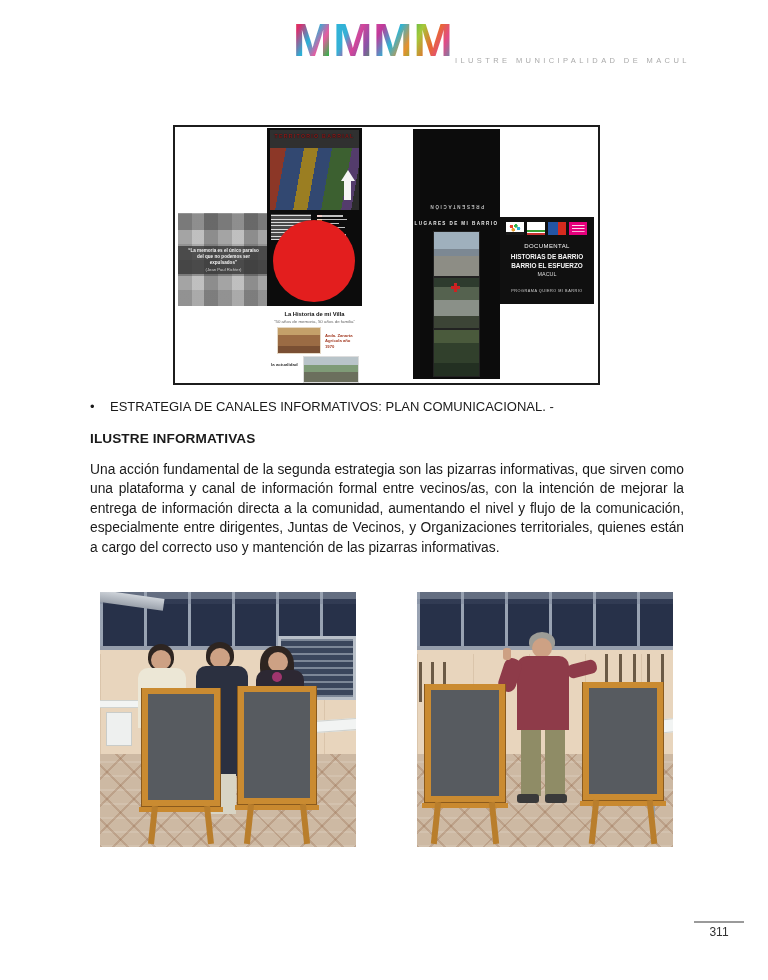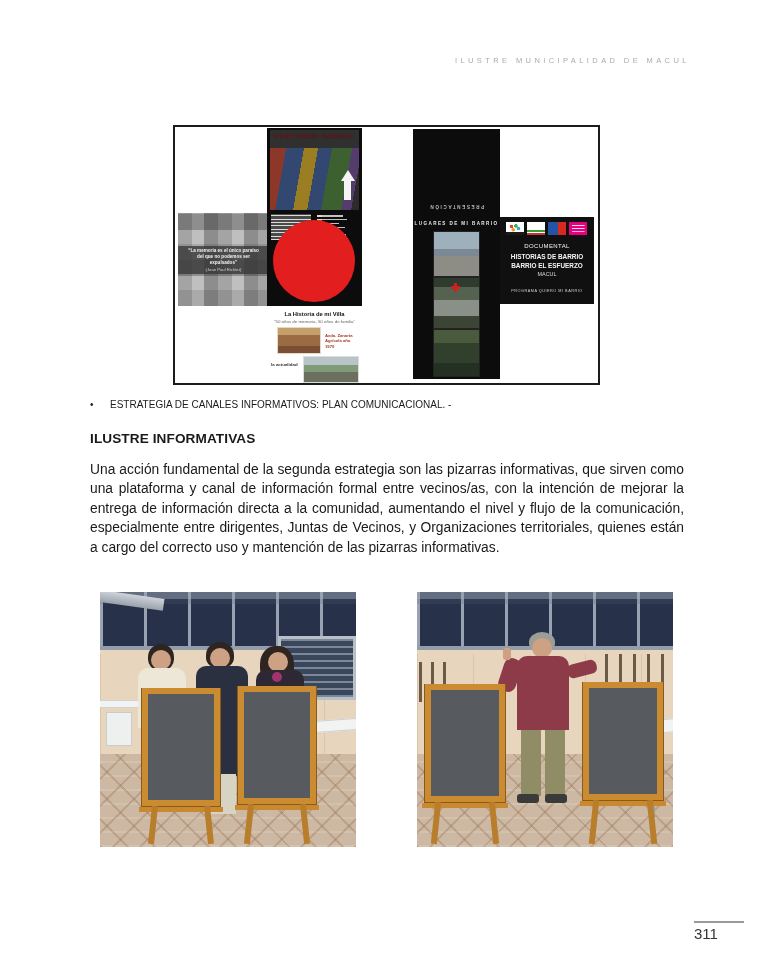--- a/index.html
+++ b/index.html
@@ -97,21 +97,21 @@
   #dl3 { background:linear-gradient(90deg,#2455a4 0 55%,#d52b1e 55%); }
   #dl4 { background:#e5007d; background-image:repeating-linear-gradient(0deg,rgba(255,255,255,.85) 0 1px,transparent 1px 3px); background-size:70% 60%; background-position:50% 45%; background-repeat:no-repeat; }
   .doc-line { left:0; width:100%; text-align:center; color:#f5f5f5; }
   #doc-l1 { top:26px; font-size:6px; letter-spacing:.4px; }
   #doc-l2 { top:36px; font-size:6.4px; font-weight:700; }
   #doc-l3 { top:45px; font-size:6.4px; font-weight:700; }
   #doc-l4 { top:54px; font-size:5.4px; color:#dcdcdc; }
   #doc-foot { top:72px; font-size:3.8px; color:#cfcfcf; letter-spacing:.5px; }
 
   
-  #bullet-item { left:90px; top:399px; width:600px; font-size:10px; }
+  #bullet-item { left:90px; top:399px; width:600px; font-size:13px; }
   #bullet-item .dot { display:inline-block; width:20px; }
   #bullet-text { }
   #section-heading { left:90px; top:431px; font-size:13.6px; font-weight:700; letter-spacing:.1px; }
   #body-paragraph { left:90px; top:460px; width:594px; font-size:13.8px; line-height:19.4px; text-align:justify; }
 
   
   .photo { top:592px; width:256px; height:255px; overflow:hidden; background:#e8d5bd; }
   #photo-left { left:100px; }
   #photo-right { left:417px; }
   .photo * { position:absolute; }
@@ -135,28 +135,29 @@
   .board::after { content:""; position:absolute; left:-9px; bottom:-12px; width:calc(100% + 18px); height:5px; background:#c9892f; }
   .leg { width:6px; background:#b97e2c; }
   .head { width:20px; height:20px; border-radius:50%; background:#cda184; }
   .hair { border-radius:50% 50% 40% 40%; background:#2e2521; }
   .torso { border-radius:10px 10px 0 0; }
   .chair { background:#eef0ef; border:1px solid #c9ccc9; }
   .table-top { background:#f2f4f3; border:1px solid #cfd2cf; }
 
   
   #footer-rule { left:694px; top:921px; width:50px; height:2px; background:#9a9a9a; }
-  #page-number { left:694px; top:925px; width:50px; font-size:15px; color:#333; }
+  #page-number { left:694px; top:925px; width:50px; text-align:center; font-size:12px; color:#333; }
 </style>
 </head>
 <body>
 
 <div id="page">
 
   <div id="logo" class="abs">
+    <div class="mmmm"><span class="m1">M</span><span class="m2">M</span><span class="m3">M</span><span class="m4">M</span></div>
     <div id="logo-sub">ILUSTRE MUNICIPALIDAD DE MACUL</div>
   </div>
 
   <div id="collage" class="abs">
 
     <div id="gray-collage">
       <div id="gray-quote-band">
         <div class="quote-txt">“La memoria es el único paraíso del que no podemos ser expulsados”</div>
         <div class="quote-att">(Jean Paul Richter)</div>
       </div>

